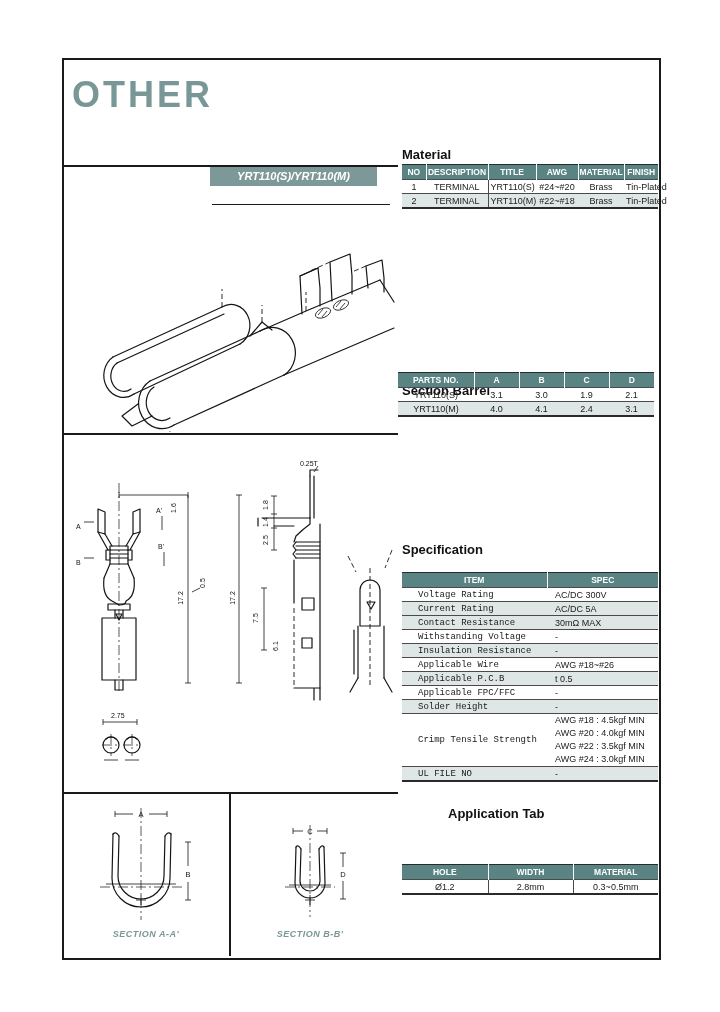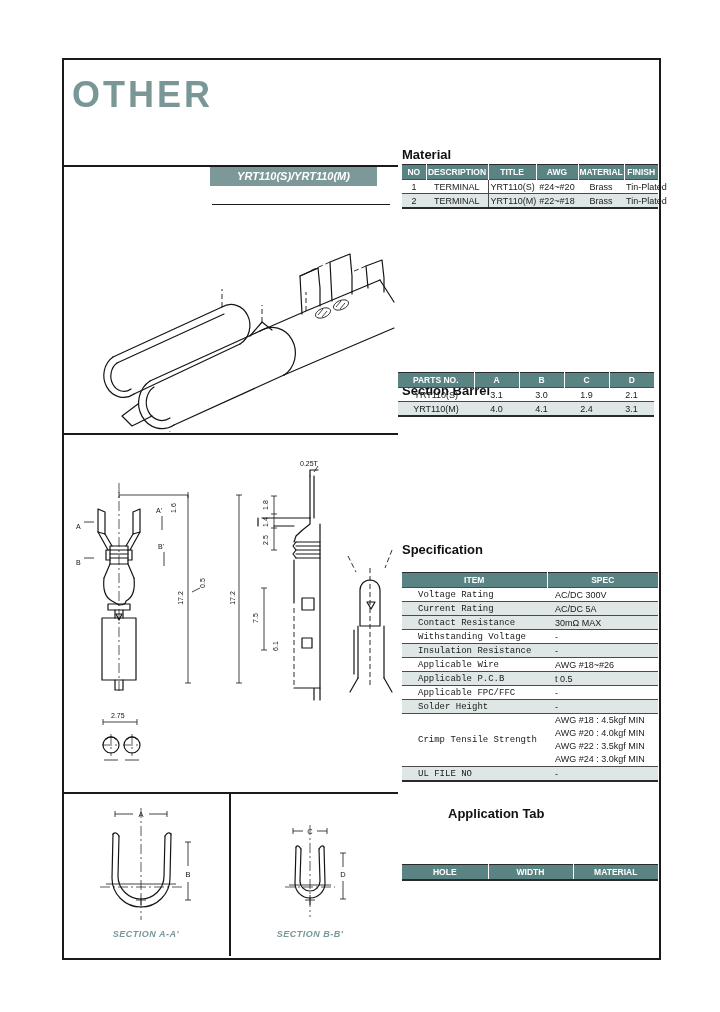--- a/index.html
+++ b/index.html
@@ -374,16 +374,21 @@
         <col style="width:86px">
         <col style="width:85px">
         <col style="width:85px">
       </colgroup>
     <tbody>
         <tr>
       <th>HOLE</th>
       <th>WIDTH</th>
       <th>MATERIAL</th>
     </tr>
+    <tr>
+      <td>Ø1.2</td>
+      <td>2.8mm</td>
+      <td>0.3~0.5mm</td>
+    </tr>
   </tbody>
     </table>
 
 </div>
 
 </body></html>

